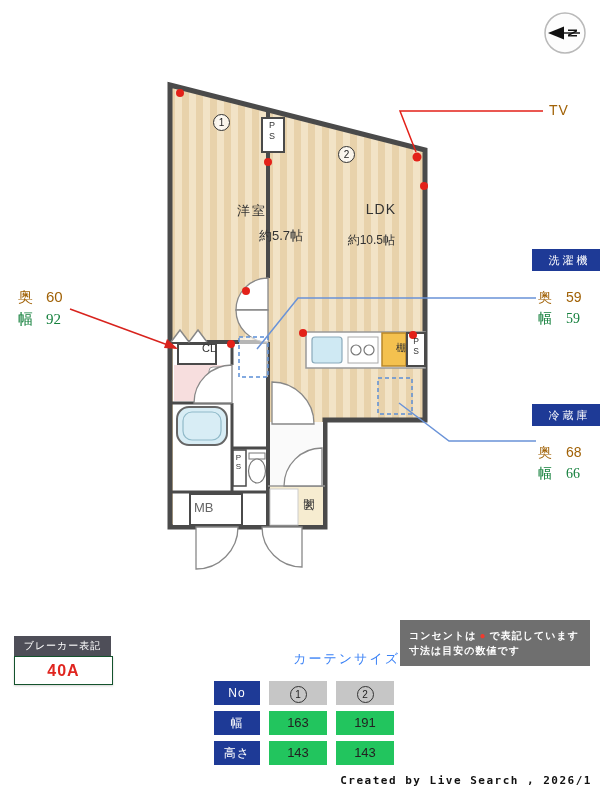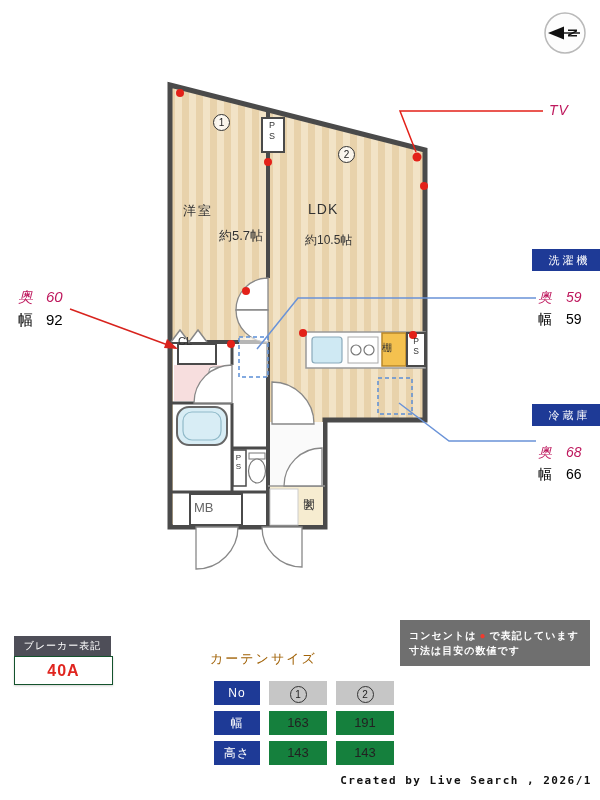--- a/index.html
+++ b/index.html
@@ -1,36 +1,36 @@
 <!DOCTYPE html>
 <html><head>
 <meta charset="utf-8">
 <style>
   html,body{margin:0;padding:0;background:#fff;}
   .stage{position:relative;width:600px;height:800px;background:#ffffff;overflow:hidden;
          font-family:"Liberation Sans",sans-serif;color:#222;}
   .abs{position:absolute;}
-  .ctr{text-align:left;}
+  .ctr{text-align:right;}
   .vtext{writing-mode:vertical-rl;text-orientation:upright;}
-  .red{color:#be185d;font-style:italic;}
-  .blue{color:#000000;}
+  .red{color:#a16207;}
+  .blue{color:#15803d;font-family:Liberation Serif, serif;}
   .dim-line{font-size:15px;line-height:23px;white-space:nowrap;}
   .dim-line .l{display:inline-block;width:22px;}
   .dim-line .v{margin-left:6px;}
   .tagbox{background:#1e3a96;color:#fff;font-size:11px;letter-spacing:3px;
           text-align:center;height:22px;line-height:22px;width:75px;}
   .circ{display:inline-block;width:15px;height:15px;border:1px solid #333;border-radius:50%;
         font-size:10px;line-height:15px;text-align:center;background:rgba(255,255,255,.75);}
   .plan-label{color:#333;}
   
   .ctable{display:grid;grid-template-columns:46px 58px 58px;grid-auto-rows:24px;
           row-gap:6px;column-gap:9px;}
   .hcell{background:#1e3a96;color:#fff;font-size:12px;line-height:24px;text-align:center;letter-spacing:1px;}
   .gcell{background:#c6c6c6;line-height:24px;text-align:center;}
-  .vcell{background:#15803d;color:#222;font-size:13px;line-height:24px;text-align:center;}
+  .vcell{background:#22c55e;color:#222;font-size:13px;line-height:24px;text-align:center;}
   .notes{background:#6f6f6f;color:#fff;font-size:10px;font-weight:bold;
          letter-spacing:1px;line-height:15px;padding:8px 9px;width:172px;}
   .notes .dot{color:#f03a2e;margin:0 3px;}
   .breaker-label{background:#4e4e58;color:#fff;font-size:10px;line-height:20px;
                  text-align:center;letter-spacing:1px;width:97px;height:20px;}
   .breaker-value{background:#fff;border:1px solid #14532d;box-shadow:0 1px 2px rgba(0,0,0,.18);
                  color:#e0251f;font-weight:bold;font-size:16px;line-height:27px;
                  text-align:center;width:97px;height:27px;letter-spacing:1px;}
   .footer{font-family:"DejaVu Sans Mono",monospace;font-size:11px;font-weight:bold;
           letter-spacing:1.5px;color:#111;}
@@ -131,21 +131,21 @@
   <div class="abs ctr plan-label" style="left:183px;top:202px;width:84px;font-size:13px;letter-spacing:2px;">洋室</div>
   <div class="abs ctr plan-label" style="left:183px;top:227px;width:84px;font-size:13px;padding-left:36px;">約5.7帖</div>
 
   <span class="abs circ" style="left:338px;top:146px;">2</span>
   <div class="abs ctr plan-label" style="left:308px;top:201px;width:88px;font-size:14px;letter-spacing:1px;">LDK</div>
   <div class="abs ctr plan-label" style="left:305px;top:232px;width:90px;font-size:12px;">約10.5帖</div>
 
   <div class="abs vtext plan-label" style="left:267px;top:120px;height:32px;font-size:9px;letter-spacing:1px;">PS</div>
   <div class="abs vtext plan-label" style="left:411px;top:336px;height:28px;font-size:8.5px;">PS</div>
   <div class="abs vtext plan-label" style="left:234px;top:453px;height:30px;font-size:8px;">PS</div>
-  <div class="abs ctr plan-label" style="left:178px;top:335px;width:38px;font-size:11px;">CL</div>
+  <div class="abs ctr plan-label" style="left:178px;top:342px;width:38px;font-size:11px;">CL</div>
   <div class="abs ctr plan-label" style="left:382px;top:341px;width:24px;font-size:10px;">棚</div>
   <div class="abs plan-label" style="left:194px;top:500px;font-size:13px;color:#666;">MB</div>
   <div class="abs vtext plan-label" style="left:301px;top:490px;height:34px;font-size:11px;">玄関</div>
 
   <div class="abs red" style="left:549px;top:102px;font-size:14px;letter-spacing:1px;">TV</div>
 
   <div class="abs" style="left:18px;top:285px;">
     <div class="dim-line red">
       <span class="l">奥</span><span class="v">60</span>
     </div>
@@ -170,21 +170,21 @@
       <span class="l">奥</span><span class="v">68</span>
     </div>
     <div class="dim-line blue" style="font-size:14px;line-height:22px;">
       <span class="l">幅</span><span class="v">66</span>
     </div>
   </div>
 
   <div class="abs breaker-label" style="left:14px;top:636px;">ブレーカー表記</div>
   <div class="abs breaker-value" style="left:14px;top:656px;">40A</div>
 
-  <div class="abs ctr" style="left:210px;top:650px;width:190px;font-size:13px;letter-spacing:2px;color:#a16207;">カーテンサイズ</div>
+  <div class="abs ctr" style="left:210px;top:650px;width:190px;font-size:13px;letter-spacing:2px;color:#3b82f6;">カーテンサイズ</div>
   <div class="abs ctable" style="left:214px;top:681px;">
     <div class="hcell">No</div>
     <div class="gcell"><span class="circ" style="background:transparent;">1</span></div>
     <div class="gcell"><span class="circ" style="background:transparent;">2</span></div>
 
     <div class="hcell">幅</div>
     <div class="vcell">163</div>
     <div class="vcell">191</div>
 
     <div class="hcell">高さ</div>

